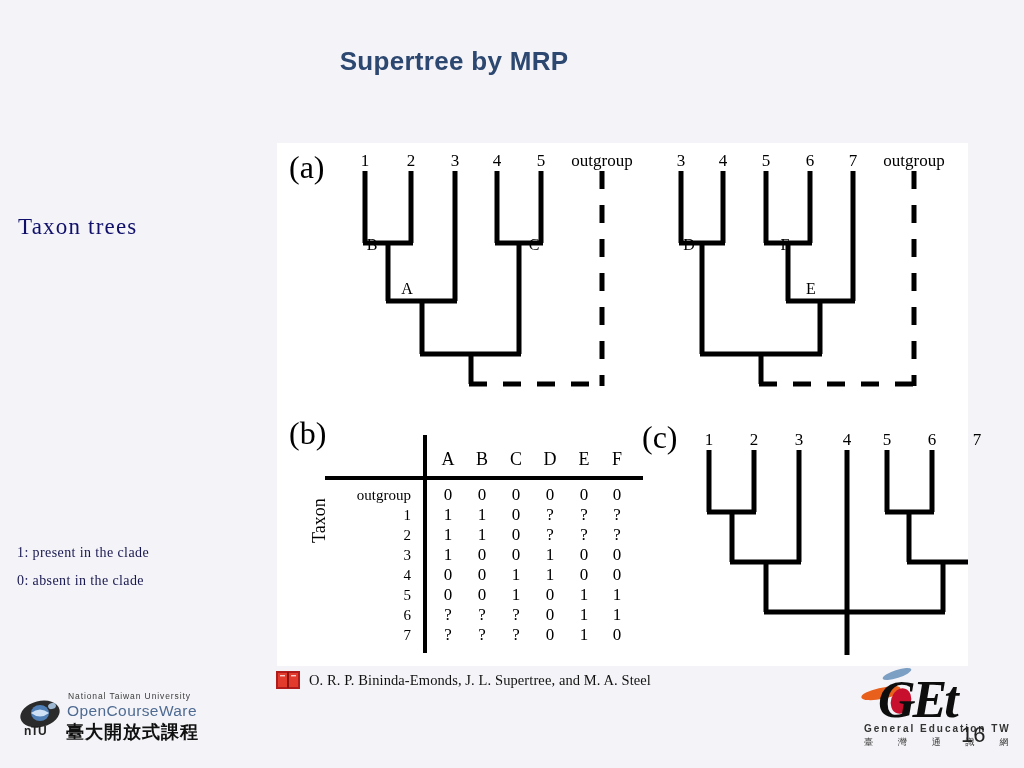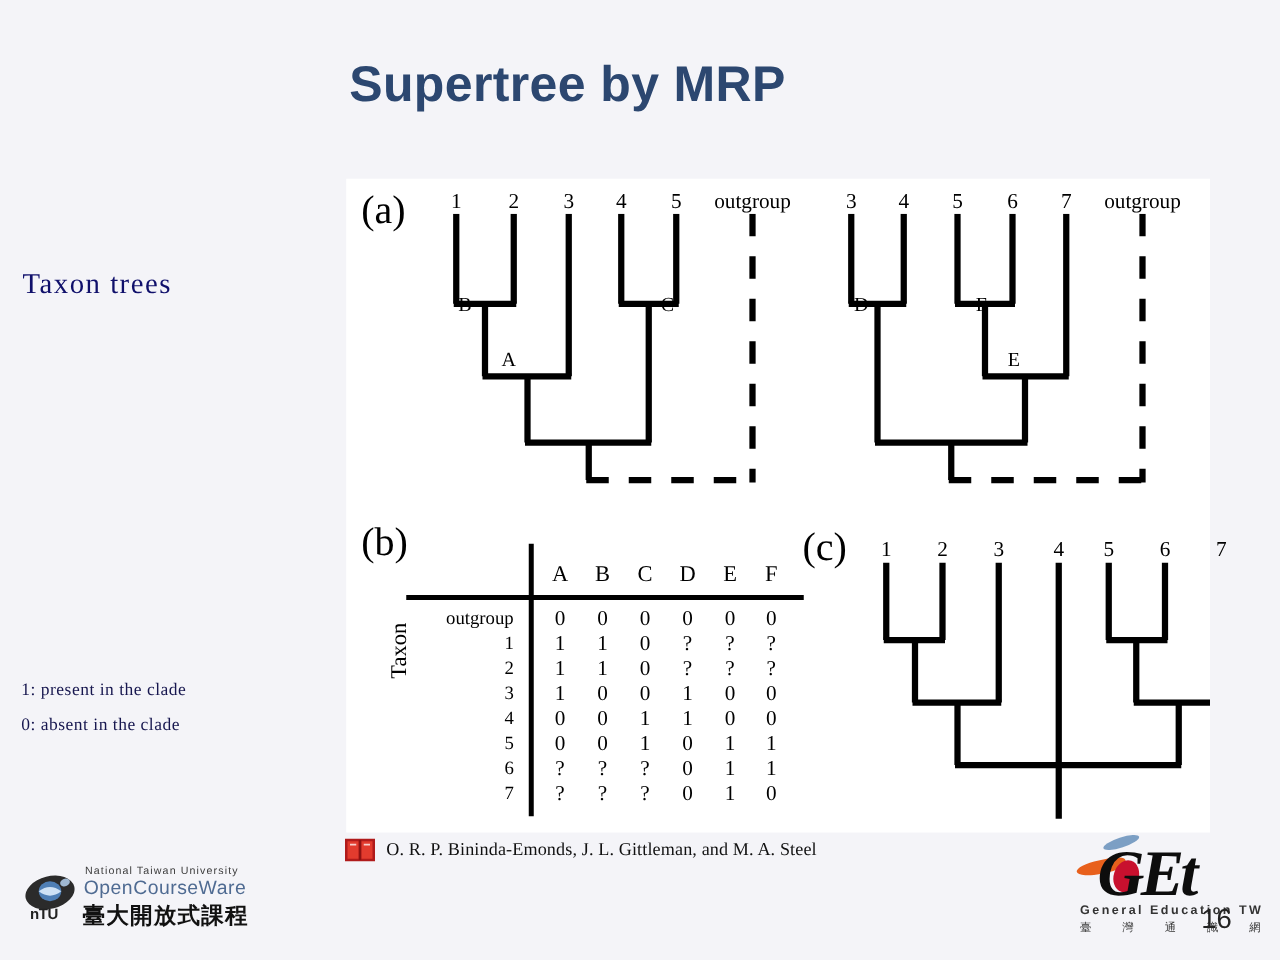--- a/index.html
+++ b/index.html
@@ -17,21 +17,21 @@
   }
 
   
   #slide-title {
     position: absolute;
     left: 0;
     top: 46px;
     width: 908px;
     text-align: center;
     font-family: "Liberation Sans", sans-serif;
-    font-size: 40px;
+    font-size: 26px;
     font-weight: bold;
     color: #2c4770;
     letter-spacing: 0.3px;
   }
 
   
   #source-trees-label {
     position: absolute;
     left: 18px;
     top: 214px;
@@ -534,21 +534,21 @@
   <span id="book-icon">
     <svg width="24" height="20" viewBox="0 0 24 20">
       <rect x="0" y="1" width="24" height="18" fill="#b01b1b"></rect>
       <rect x="2" y="3" width="9" height="14" fill="#e23b2e"></rect>
       <rect x="13" y="3" width="9" height="14" fill="#e23b2e"></rect>
       <rect x="11" y="2" width="2" height="16" fill="#8d1212"></rect>
       <rect x="4" y="5" width="5" height="1.4" fill="#ffffff" opacity="0.75"></rect>
       <rect x="15" y="5" width="5" height="1.4" fill="#ffffff" opacity="0.75"></rect>
     </svg>
   </span>
-  <span id="citation-text">O. R. P. Bininda-Emonds, J. L. Gittleman, and M. A. Steel</span>
+  <span id="citation-text">O. R. P. Bininda-Emonds, J. L. Supertree, and M. A. Steel</span>
 </div>
 
 <div id="ocw-logo">
   <span id="ocw-globe">
     <svg width="44" height="40" viewBox="0 0 44 40">
       <ellipse cx="22" cy="18" rx="20" ry="13" fill="#2b2b2b" transform="rotate(-14 22 18)"></ellipse>
       <ellipse cx="22" cy="17" rx="9" ry="8" fill="#4f7fb5"></ellipse>
       <path d="M13 17 q9 -7 18 0 q-9 7 -18 0 z" fill="#cfe2f5"></path>
       <ellipse cx="34" cy="10" rx="4" ry="3" fill="#9fb8d2" transform="rotate(-20 34 10)"></ellipse>
     </svg>

